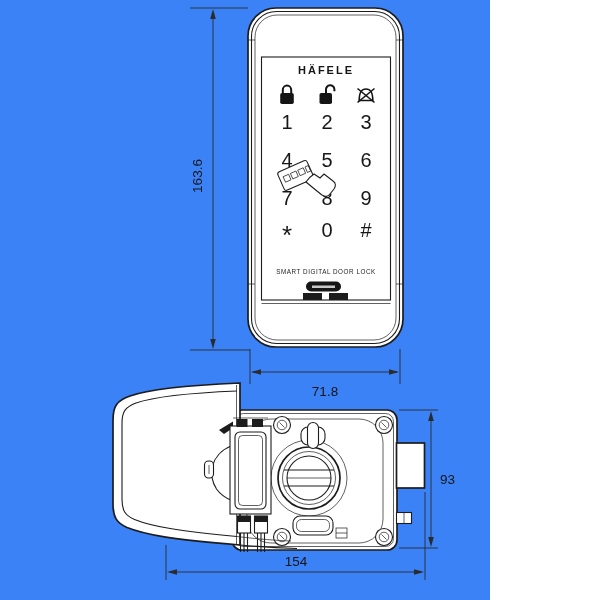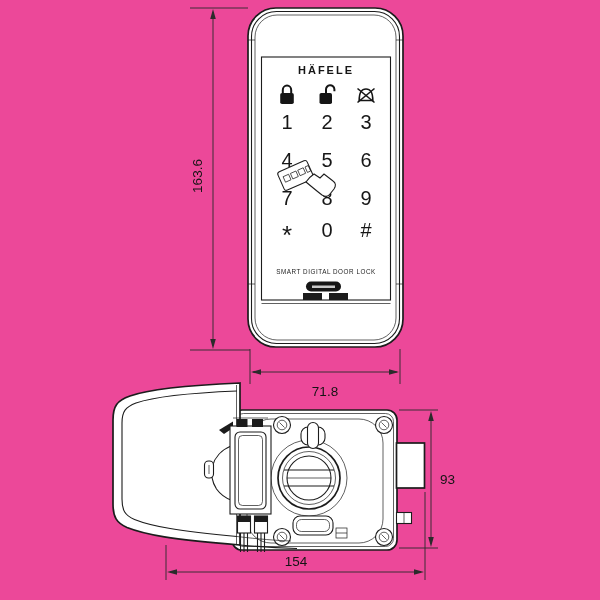--- a/index.html
+++ b/index.html
@@ -1,16 +1,16 @@
 <!DOCTYPE html>
 <html><head>
 <meta charset="utf-8">
 <style>
   html,body { margin:0; padding:0; background:#ffffff; }
-  .stage { width:600px; height:600px; position:relative; background:#ec4899;text-decoration:underline; }
+  .stage { width:490px; height:600px; position:relative; background:#3b82f6;text-decoration:underline; }
   svg { display:block; }
   .ln   { stroke:#1c1c1c; stroke-width:1.1; }
   .thick{ stroke:#1c1c1c; stroke-width:1.7; }
   .thin { stroke:#1c1c1c; stroke-width:0.7; }
   .dim  { stroke:#2b2b2b; stroke-width:0.9; }
   .arrow{ fill:#2b2b2b; stroke:none; }
   .dimtxt { font-family:"Liberation Sans",sans-serif; font-size:13.5px; fill:#141414; }
   .key  { font-family:"Liberation Sans",sans-serif; font-size:20px; fill:#161616; text-anchor:middle; }
   .star { font-size:26px; }
   .logo { font-family:"Liberation Sans",sans-serif; font-size:11px; font-weight:bold; letter-spacing:2px; fill:#161616; text-anchor:middle; }

